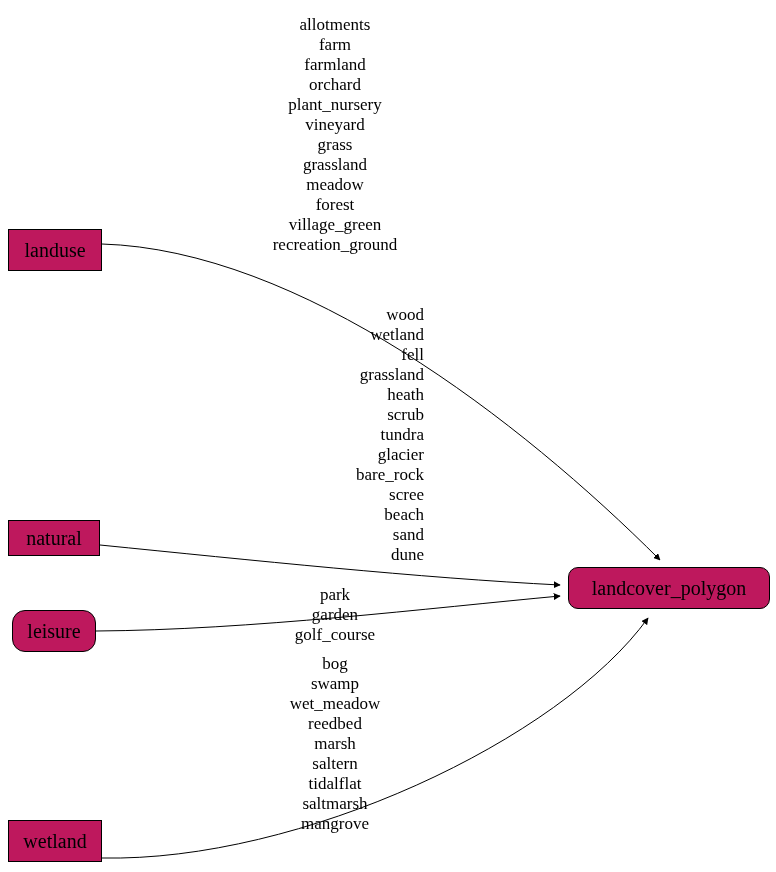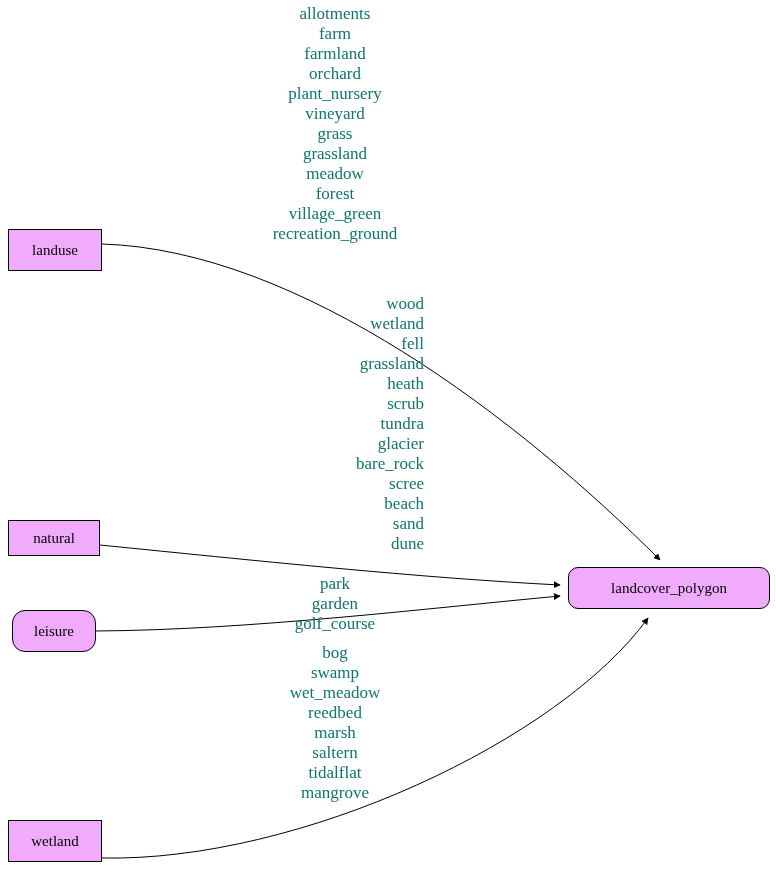--- a/index.html
+++ b/index.html
@@ -20,38 +20,39 @@
     left: 0;
     top: 0;
     width: 776px;
     height: 872px;
     pointer-events: none;
   }
   .node {
     position: absolute;
     box-sizing: border-box;
     border: 1px solid #000000;
-    background: #f0abfc;
+    background: #be185d;
     display: flex;
     align-items: center;
     justify-content: center;
     font-family: "Liberation Serif", serif;
-    font-size: 15px;
+    font-size: 20px;
     color: #000000;
     white-space: nowrap;
     text-align: center;
   }
   .label-col {
     position: absolute;
     text-align: center;
     font-family: "Liberation Serif", serif;
     font-size: 17px;
     line-height: 20px;
-    color: #0f766e;
+    color: #000000;
     white-space: nowrap;
+    margin-top: 11px;
   }
   .label-col div {
     height: 20px;
   }
 </style>
 </head>
 <body>
 
 <div id="canvas">
 
@@ -129,16 +130,17 @@
     </div>
 
   <div class="label-col" id="labels-wetland" style="left:246px; top:643px; width:178px;">
       <div>bog</div>
       <div>swamp</div>
       <div>wet_meadow</div>
       <div>reedbed</div>
       <div>marsh</div>
       <div>saltern</div>
       <div>tidalflat</div>
+      <div>saltmarsh</div>
       <div>mangrove</div>
     </div>
 
 </div>
 
 </body></html>

